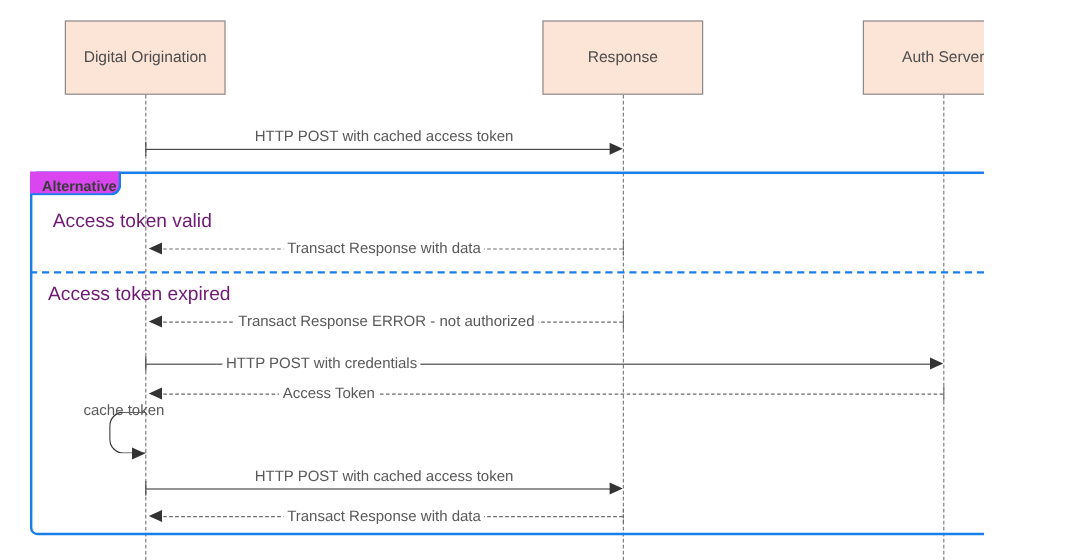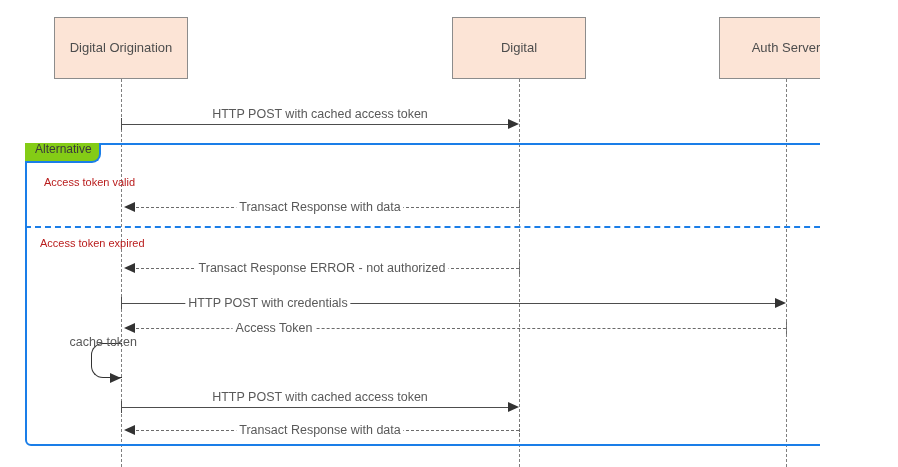--- a/index.html
+++ b/index.html
@@ -45,42 +45,43 @@
   .fragment {
     position: absolute;
     box-sizing: border-box;
     border: 2px solid #1a7ee8;
     border-radius: 6px;
     background: transparent;
   }
   .fragment-tag {
     position: absolute;
     box-sizing: border-box;
-    background: #84cc16;
+    background: #d946ef;
     border: 2px solid #1a7ee8;
     border-top: none;
     border-left: none;
     border-bottom-right-radius: 9px;
     color: #3a3a3a;
     font-size: 12px;
     line-height: 1;
     display: flex;
-    align-items: flex-start;
+    align-items: flex-end;
     padding: 0 8px 0 10px;
     white-space: nowrap;
+    font-weight: bold;
   }
   .fragment-divider {
     position: absolute;
     height: 0;
     border-top: 2px dashed #1a7ee8;
   }
   .guard-label {
     position: absolute;
-    color: #b91c1c;
-    font-size: 11px;
+    color: #701a75;
+    font-size: 16px;
     line-height: 1;
     white-space: nowrap;
   }
 
   
   .msg {
     position: absolute;
     height: 0;
   }
   .msg.solid {
@@ -152,21 +153,21 @@
 <div id="canvas">
 
   <div class="lifeline" style="left:121px; top:79px; height:388px;"></div>
   <div class="lifeline" style="left:519px; top:79px; height:388px;"></div>
   <div class="lifeline" style="left:786px; top:79px; height:388px;"></div>
 
   <div class="participant" style="left:54px; top:17px; width:134px; height:62px;">
     <span>Digital Origination</span>
   </div>
   <div class="participant" style="left:452px; top:17px; width:134px; height:62px;">
-    <span>Digital</span>
+    <span>Response</span>
   </div>
   <div class="participant" style="left:719px; top:17px; width:134px; height:62px;">
     <span>Auth Server</span>
   </div>
 
   <div class="msg-tail" style="left:121px; top:118px; height:12px;"></div>
   <div class="msg solid" style="left:121px; top:124px; width:390px;"></div>
   <div class="arrowhead right" style="left:508px; top:119px;"></div>
   <div class="msg-label" style="left:320px; top:120px;">HTTP POST with cached access token</div>
 

